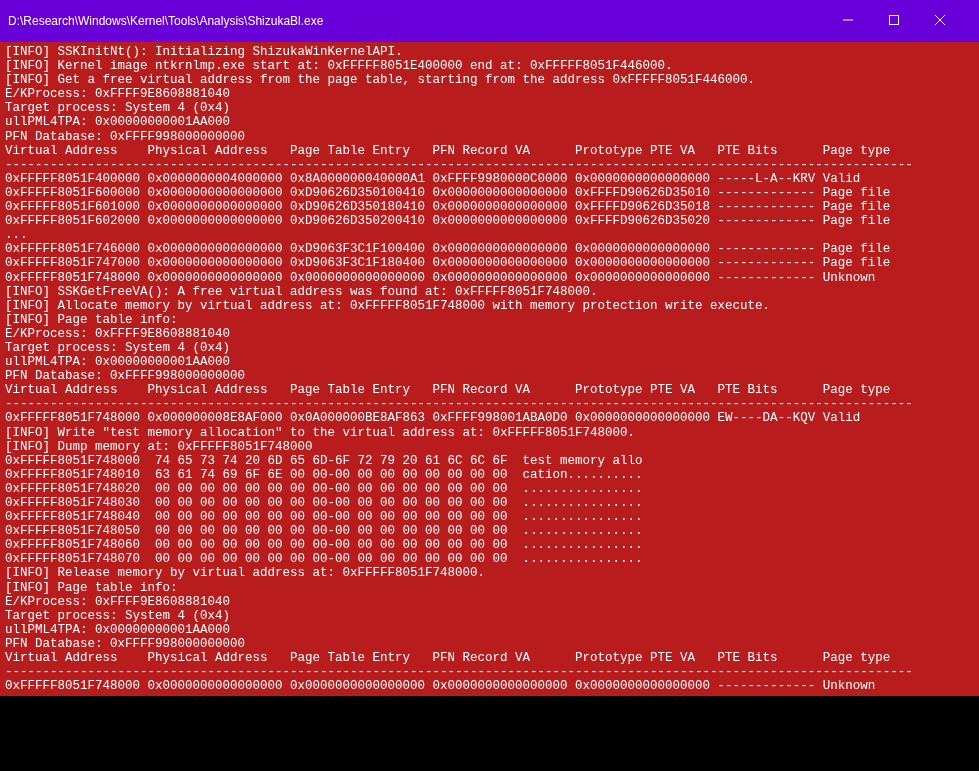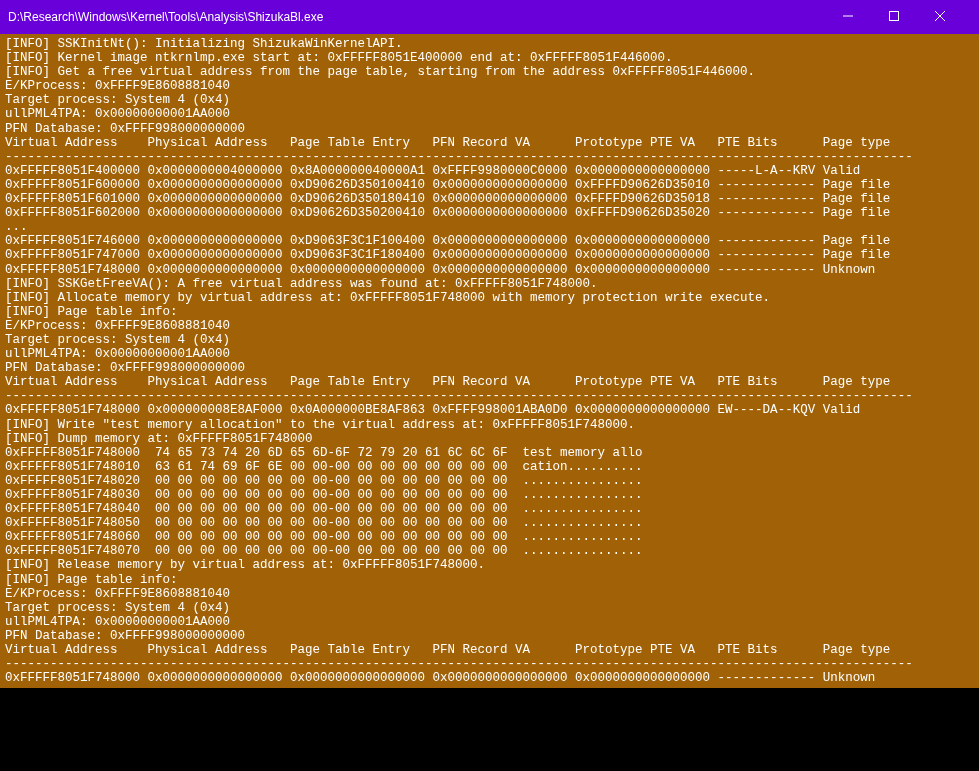--- a/index.html
+++ b/index.html
@@ -1,21 +1,21 @@
 <!DOCTYPE html>
 <html><head>
 <meta charset="utf-8">
 <style>
   html,body{margin:0;padding:0;background:#000;font-family:Consolas,'Courier New',monospace;font-size:12.5px;color:#fff;width:979px;height:771px;overflow:hidden}
-  .titlebar{height:34px;background:#6a00d9;display:flex;align-items:center;padding:0 16px 0 8px;color:#fff;font-family:'Segoe UI',sans-serif;font-size:12px}
+  .titlebar{height:42px;background:#6a00d9;display:flex;align-items:center;padding:0 16px 0 8px;color:#fff;font-family:'Segoe UI',sans-serif;font-size:12px}
   .titlebar .title{flex:1;white-space:nowrap;overflow:hidden}
   .ctl-group{display:flex;height:100%}
   .ctl{width:46px;height:100%;display:flex;align-items:center;justify-content:center;color:#fff}
   .ctl svg{width:10px;height:10px;stroke:#fff;stroke-width:1;fill:none}
-  .terminal{padding:3px 5px;background:#a16207;line-height:14.1px;white-space:pre;letter-spacing:0px}
+  .terminal{padding:3px 5px;background:#b91c1c;line-height:14.1px;white-space:pre;letter-spacing:0px}
   .terminal div{white-space:pre}
 </style>
 </head>
 <body>
 
 <div class="titlebar">
   <span class="title">D:\Research\Windows\Kernel\Tools\Analysis\ShizukaBl.exe</span>
   <div class="ctl-group">
     <div class="ctl">
       <span><svg viewBox="0 0 10 10">

